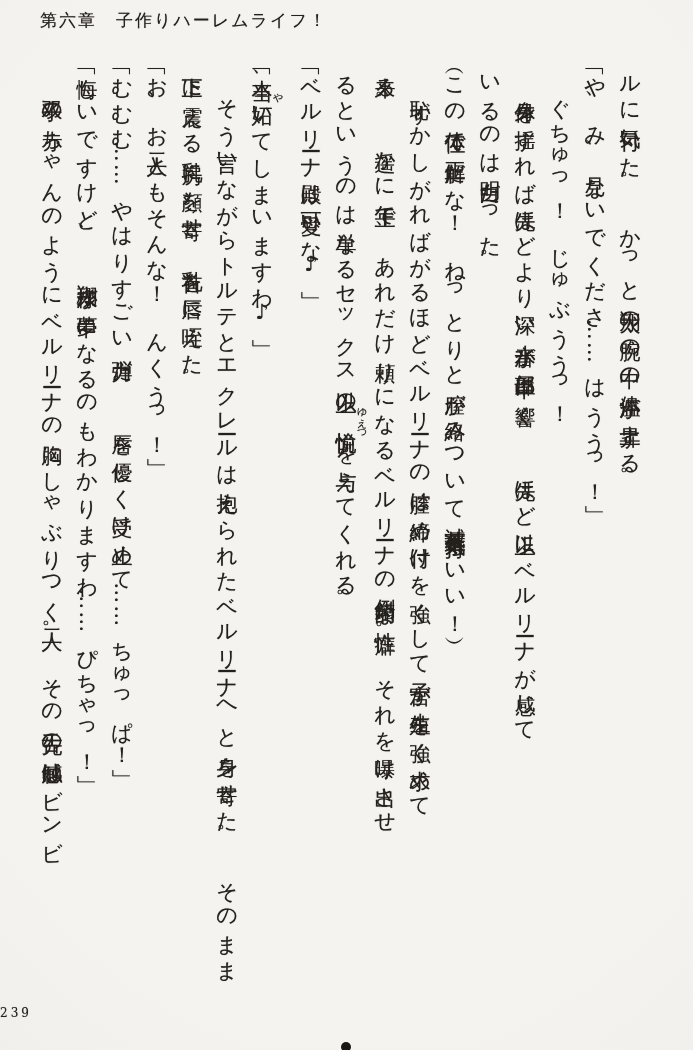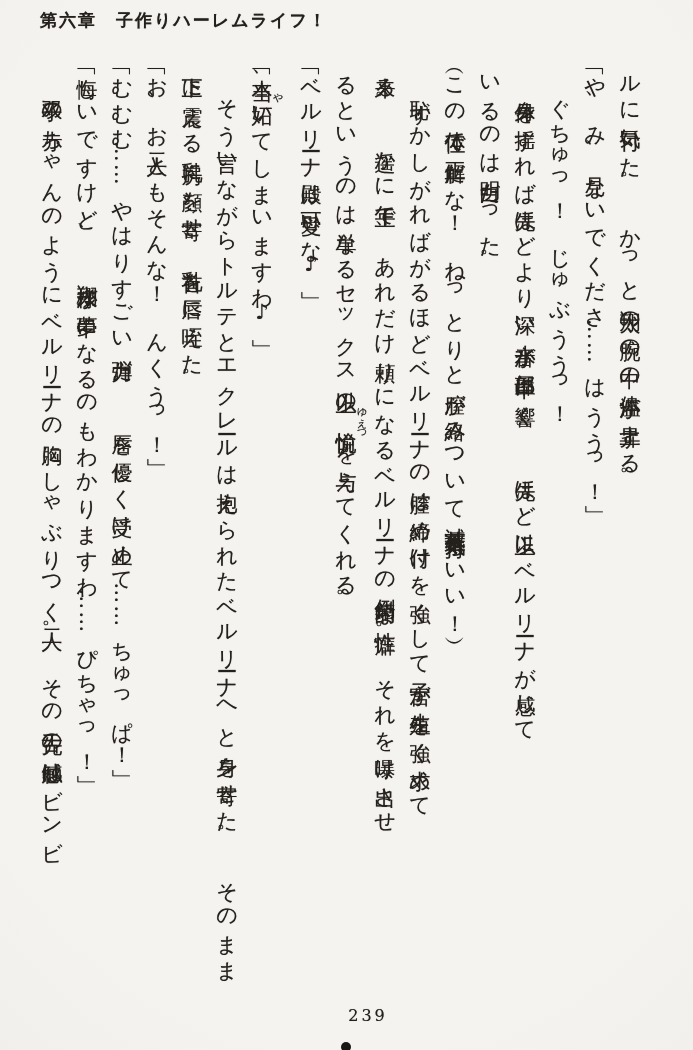--- a/index.html
+++ b/index.html
@@ -13,21 +13,20 @@
     color: #24211d;
   }
   .chapter-heading {
     position: absolute;
     top: 9px;
     left: 40px;
     font-size: 17px;
     letter-spacing: 2px;
     white-space: pre;
     text-shadow: 0 0 0.7px rgba(40,36,30,.55);
-    font-weight: bold;
   }
   .text-body {
     position: absolute;
     top: 61px;
     right: 46px;
     height: 985px;
     writing-mode: vertical-rl;
     text-orientation: mixed;
     font-size: 21px;
     letter-spacing: 2px;
@@ -41,25 +40,23 @@
   }
   
   .text-body p:nth-child(11) { margin-block-start: 10px; }
   ruby { ruby-align: center; }
   rt { font-size: 10px; letter-spacing: 0; }
   .page-number {
     position: absolute;
     top: 1006px;
     left: 0;
     right: 0;
-    text-align: center;
-    font-size: 16px;
+    font-size: 12px;
     letter-spacing: 3px;
     text-shadow: 0 0 0.7px rgba(40,36,30,.5);
-    padding-left: 43px;
   }
   .page-bottom-mark {
     position: absolute;
     top: 1042px;
     left: 341px;
     width: 10px;
     height: 10px;
     border-radius: 50%;
     background: #191715;
   }

